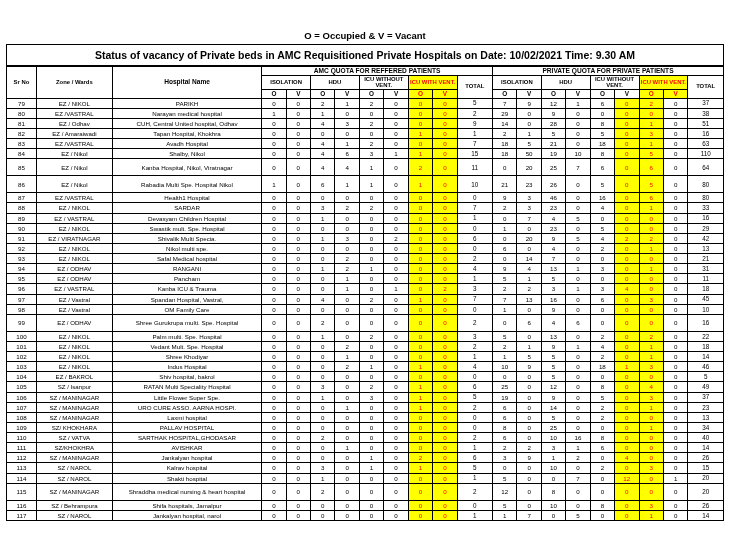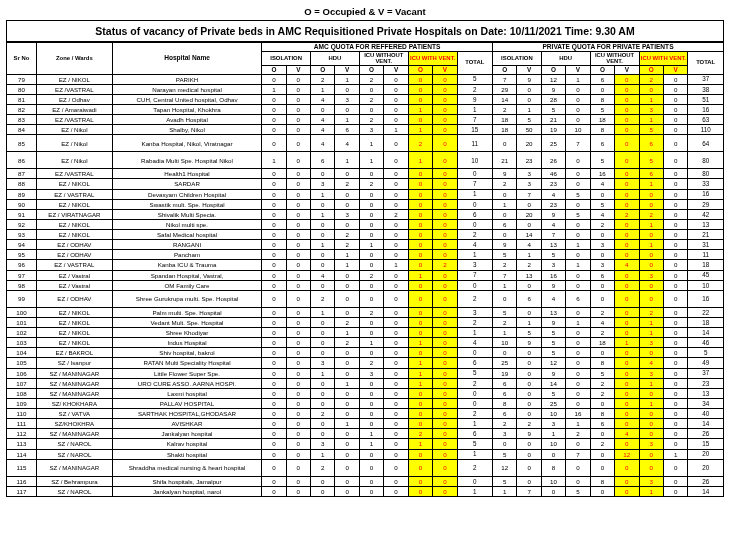--- a/index.html
+++ b/index.html
@@ -1,17 +1,17 @@
 <!DOCTYPE html>
 <html><head>
 <meta charset="utf-8">
 <style>
   html,body{margin:0;padding:0;background:#ffffff;}
   body{font-family:"Liberation Sans", sans-serif; color:#000; width:730px;}
-  .page{width:730px;box-sizing:border-box;padding:4px 6px 0 6px;}
+  .page{width:730px;box-sizing:border-box;padding:4px 6px 0 6px;margin-top:24px;}
   .legend{text-align:center;font-size:9.5px;font-weight:bold;padding:2px 0 3px 0;}
   .title-box{border:1px solid #000;text-align:center;font-size:10.5px;font-weight:bold;padding:4px 2px;}
   table{border-collapse:collapse;width:100%;table-layout:fixed;font-size:6.2px;}
   td,th{border:1px solid #000;padding:0;text-align:center;vertical-align:middle;line-height:1.15;}
   th{font-weight:bold;font-size:6.1px;}
   .hdr-group{font-size:6.6px;font-weight:bold;}
   .hdr-sub{font-size:5.9px;font-weight:bold;}
   .ov{font-size:6.4px;font-weight:bold;}
   .yellow{background:#ffff00;}
   .red{color:#ff0000;}
@@ -20,21 +20,21 @@
   .srno{font-size:6.2px;}
   tbody tr{height:10px;}
   tbody tr.tall{height:17px;}
   .total-col{font-size:6.3px;}
 </style>
 </head>
 <body>
 
 <div class="page">
   <div class="legend">O = Occupied   &amp;    V = Vacant</div>
-  <div class="title-box">Status of vacancy of Private beds in AMC Requisitioned Private Hospitals on Date: 10/11/2021  Time: 9.30 AM</div>
+  <div class="title-box">Status of vacancy of Private beds in AMC Requisitioned Private Hospitals on Date: 10/02/2021  Time: 9.30 AM</div>
 
   <table>
     <colgroup>
       <col style="width:22px">
         <col style="width:56px">
         <col style="width:110px">
       <col style="width:18px">
         <col style="width:18px">
       <col style="width:18px">
         <col style="width:18px">

